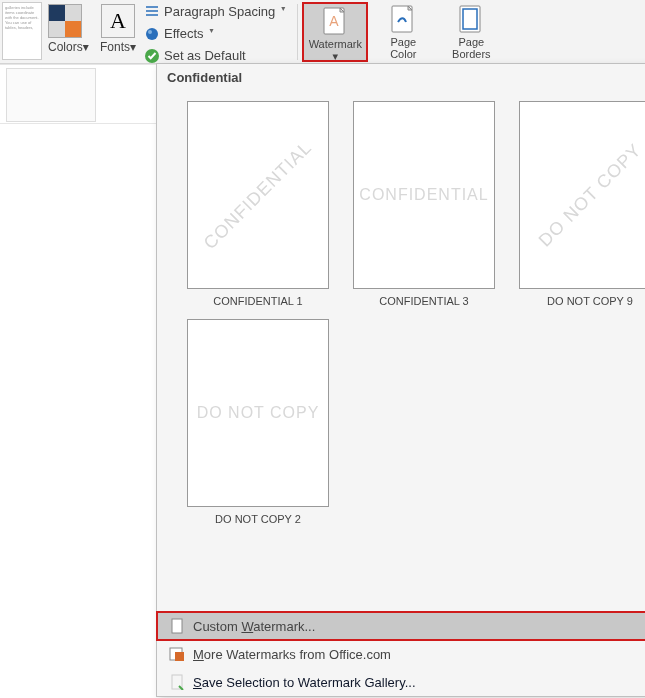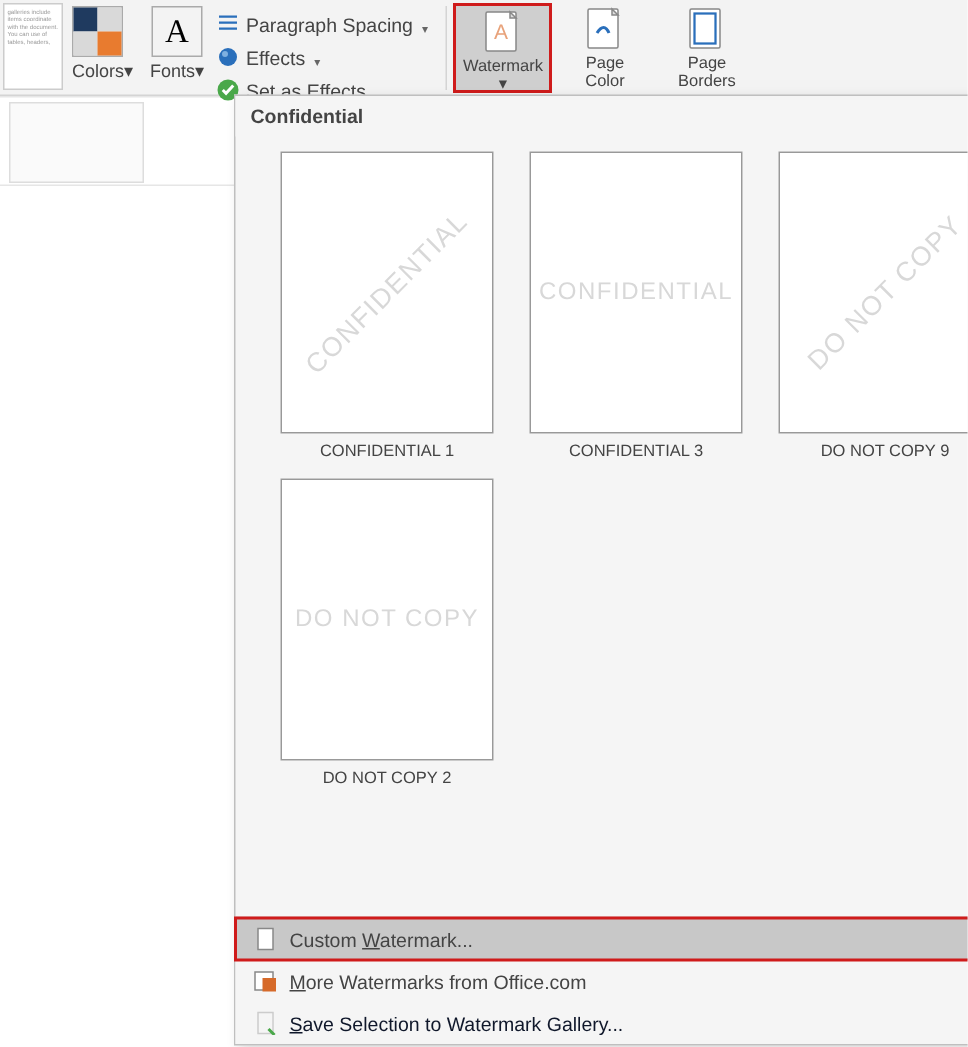--- a/index.html
+++ b/index.html
@@ -8,21 +8,21 @@
   
   .ribbon { background: #f3f3f3; height: 64px; border-bottom: 1px solid #d4d4d4; display: flex; align-items: flex-start; padding: 2px 0 0 0; }
   .gallery-thumb { width: 40px; height: 58px; background: #fff; border: 1px solid #ccc; margin: 0 4px 0 2px; font-size: 4px; color: #999; padding: 2px; line-height: 5px; overflow: hidden; }
   .colors-btn { display: flex; flex-direction: column; align-items: flex-start; width: 50px; padding: 2px; cursor: default; }
   .colors-grid { width: 34px; height: 34px; display: grid; grid-template-columns: 1fr 1fr; grid-template-rows: 1fr 1fr; border: 1px solid #aaa; }
   .c1 { background: #1f3a5f; } .c2 { background: #d9d9d9; } .c3 { background: #d9d9d9; } .c4 { background: #e87b2f; }
   .btn-label { font-size: 12px; color: #444; margin-top: 2px; text-align: center; }
   .fonts-btn { display: flex; flex-direction: column; align-items: center; width: 44px; padding: 2px; }
   .fonts-icon { width: 34px; height: 34px; border: 1px solid #aaa; display: flex; align-items: center; justify-content: center; font-size: 22px; font-family: "Times New Roman", serif; }
   .design-opts { display: flex; flex-direction: column; gap: 2px; padding: 2px 8px 0 4px; font-size: 13px; color: #444; }
-  .design-row { display: flex; align-items: flex-end; gap: 4px; height: 20px; }
+  .design-row { display: flex; align-items: flex-start; gap: 4px; height: 20px; }
   .design-row .dd { font-size: 8px; color: #666; margin-left: 2px; }
   .sep { width: 1px; background: #d4d4d4; height: 56px; margin: 2px 4px; }
   .page-bg-group { display: flex; align-items: flex-start; gap: 2px; }
   .big-btn { display: flex; flex-direction: column; align-items: center; width: 66px; height: 60px; padding: 2px 0; }
   .big-btn.highlight { border: 2px solid #cf1b1b; background: #cfcfcf; }
   .big-icon { width: 28px; height: 30px; display: flex; align-items: center; justify-content: center; }
   .big-btn .btn-label { font-size: 11px; line-height: 12px; }
   .doc-blank-rect { height: 60px; border-top: 1px solid #e6e6e6; border-bottom: 1px solid #e6e6e6; background:#fff; display:flex; align-items:flex-start; }
   .tiny-page { width: 90px; height: 54px; margin: 3px 0 0 6px; background: #fafafa; border: 1px solid #ddd; }
 
@@ -84,21 +84,21 @@
           <circle cx="6" cy="6" r="2" fill="#7fb0e0"></circle>
         </svg>
       <span>Effects</span>
         <span class="dd">▾</span>
     </div>
     <div class="design-row">
       <svg width="16" height="16">
           <circle cx="8" cy="8" r="7" fill="#4aa84a"></circle>
           <path d="M4.5 8l2.2 2.2L11.5 5" stroke="#fff" stroke-width="2" fill="none"></path>
         </svg>
-      <span>Set as Effects</span>
+      <span>Set as Default</span>
     </div>
   </div>
 
   <div class="sep"></div>
 
   <div class="page-bg-group">
     <div class="big-btn highlight">
       <div class="big-icon">
         <svg width="26" height="30">
             <rect x="2" y="2" width="20" height="26" rx="1" fill="#fff" stroke="#888"></rect>

